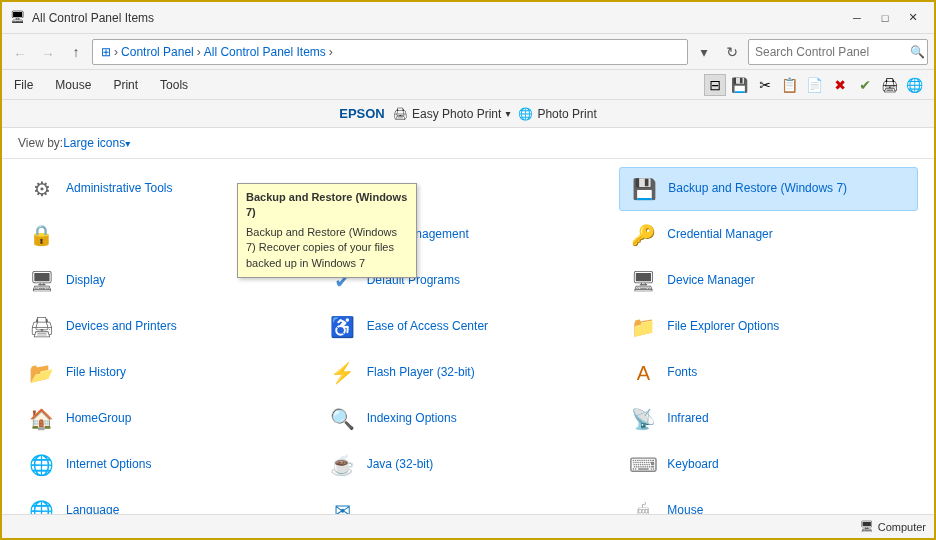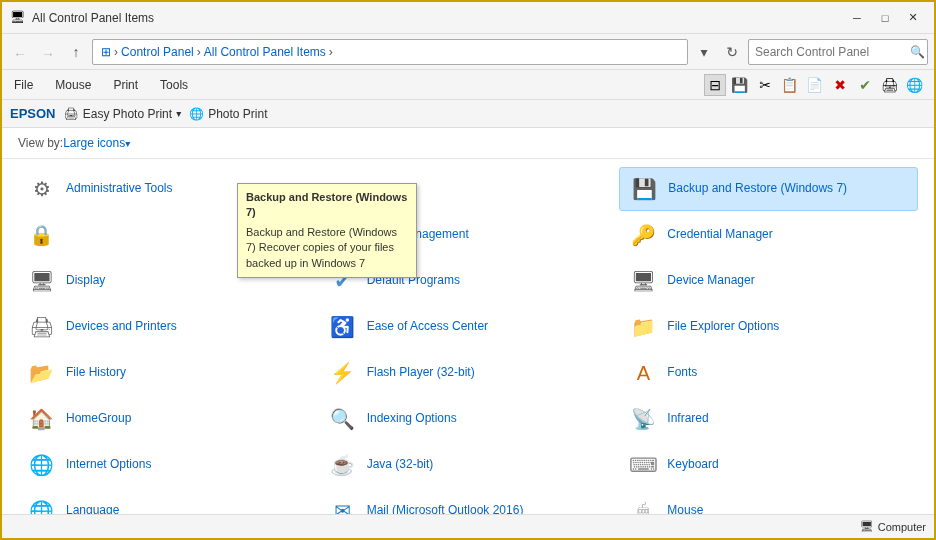--- a/index.html
+++ b/index.html
@@ -77,20 +77,21 @@
     
     .epson-bar {
       background: #f5f5f5;
       height: 28px;
       display: flex;
       align-items: center;
       padding: 0 8px;
       border-bottom: 1px solid #ddd;
       gap: 8px;
       font-size: 12px;
+      justify-content: center;
     }
     .epson-brand { color: #00529b; font-weight: bold; font-size: 13px; }
     .epson-app { color: #333; display: flex; align-items: center; gap: 4px; cursor: pointer; }
     .photo-print { display: flex; align-items: center; gap: 4px; color: #333; cursor: pointer; }
 
     
     .main-area { display: flex; flex-direction: column; flex: 1; overflow: hidden; }
 
     .content-header {
       padding: 8px 16px;
@@ -337,21 +338,20 @@
           <div class="control-item">
             <div class="item-icon" style="color: rgb(136, 136, 136);">⌨</div>
             <span class="item-label">Keyboard</span>
           </div>
           <div class="control-item">
             <div class="item-icon" style="color: rgb(74, 144, 217);">🌐</div>
             <span class="item-label">Language</span>
           </div>
           <div class="control-item">
             <div class="item-icon" style="color: rgb(26, 122, 191);">✉</div>
-            <span class="item-label">Mail (Microsoft Outlook 2016)</span>
           </div>
           <div class="control-item">
             <div class="item-icon" style="color: rgb(136, 136, 136);">🖱</div>
             <span class="item-label">Mouse</span>
           </div>
         </div>
 
       <div class="tooltip-overlay">
         <div style="font-weight:bold;margin-bottom:4px;">Backup and Restore (Windows 7)</div>
         <div>Backup and Restore (Windows 7) Recover copies of your files backed up in Windows 7</div>

